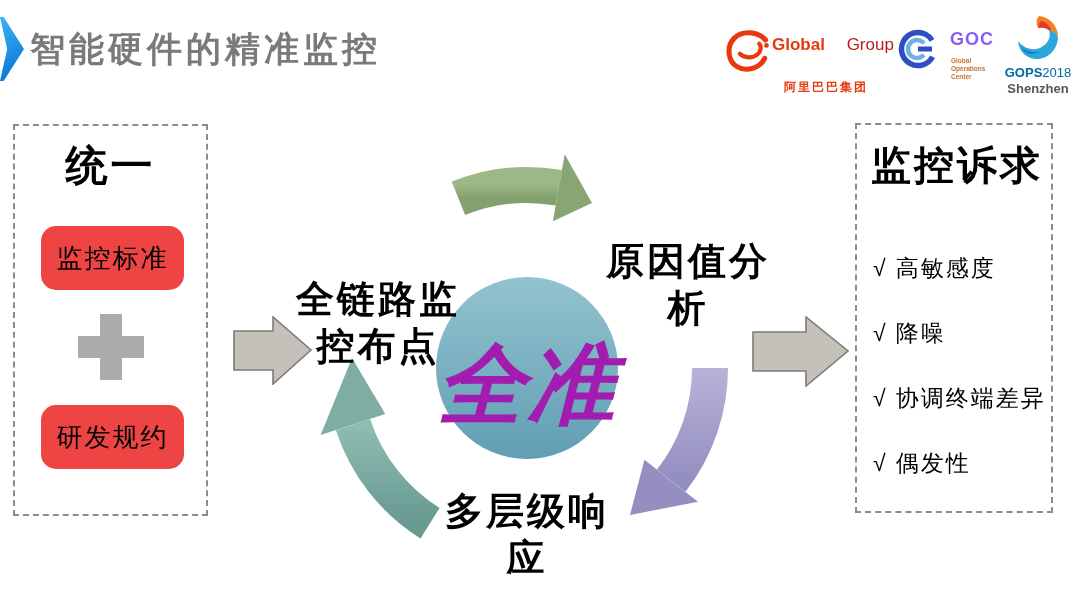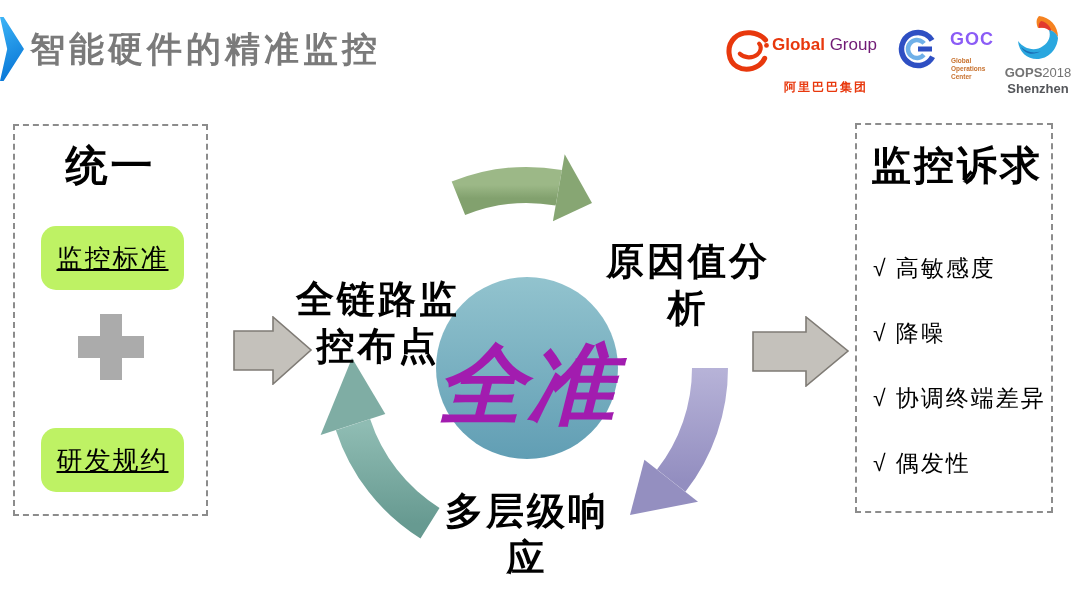--- a/index.html
+++ b/index.html
@@ -18,47 +18,47 @@
     position:absolute; left:30px; top:26px;
     font-size:35px; font-weight:700; color:#7a7a7a; letter-spacing:4px;
     white-space:nowrap;
   }
   
   .logo { position:absolute; }
   .ali-logo { left:726px; top:26px; width:180px; height:58px; }
   .ali-icon { position:absolute; left:0; top:2px; }
   .ali-name { position:absolute; left:46px; top:9px; font-size:17px; color:#e8380d; white-space:nowrap; }
   .ali-name .b { font-weight:700; }
-  .ali-name .g { font-weight:400; color:#701a75; }
+  .ali-name .g { font-weight:400; color:#b91c1c;padding-left:17px; }
   .ali-cn { position:absolute; left:58px; top:33px; font-size:12px; font-weight:700; color:#e8380d; letter-spacing:2px;margin-top:20px; }
   .goc-logo { left:898px; top:24px; width:110px; height:66px; }
   .goc-icon { position:absolute; left:0; top:5px; }
   .goc-abbr { position:absolute; left:52px; top:5px; font-size:18px; font-weight:700; color:#8b5cf6; letter-spacing:1px; }
   .goc-small { position:absolute; left:53px; top:33px; font-size:6.5px; line-height:8px; font-weight:700; color:#c8722f; }
   .gops-logo { left:1003px; top:12px; width:70px; height:88px; text-align:center; }
   .gops-icon { position:absolute; left:12px; top:2px; }
-  .gops-t1 { position:absolute; left:0; top:53px; width:70px; font-size:13px; color:#737373; white-space:nowrap; }
+  .gops-t1 { position:absolute; left:0; top:53px; width:70px; font-size:13px; color:#0369a1; white-space:nowrap; }
   .gops-t1 .b { font-weight:700; }
   .gops-t2 { position:absolute; left:0; top:69px; width:70px; font-size:13px; font-weight:700; color:#54565a; }
   
   .panel { position:absolute; border:2px dashed #8c8c8c; background:#fff; }
   .panel-left  { left:13px;  top:124px; width:195px; height:392px; }
   .panel-right { left:855px; top:123px; width:198px; height:390px; }
   .panel-title {
     position:absolute; left:0; top:16px; width:100%; text-align:center;
     font-size:42px; font-weight:700; color:#000; letter-spacing:3px; line-height:48px;
   }
   .gray-box {
     position:absolute; left:26px; width:143px; height:64px;
-    background:#bef264; border-radius:15px;
+    background:#ef4444; border-radius:15px;
     display:flex; align-items:center; justify-content:center;
-    font-size:26px; color:#000; letter-spacing:2px; font-weight:500;text-decoration:underline;
+    font-size:26px; color:#000; letter-spacing:2px; font-weight:500;
   }
   .gray-box.b1 { top:100px; }
-  .gray-box.b2 { top:302px; }
+  .gray-box.b2 { top:279px; }
   .plus { position:absolute; left:50%; transform:translateX(-50%); top:188px; width:66px; height:66px; }
   .plus::before { content:""; position:absolute; left:0; top:22px; width:66px; height:22px; background:#ababab; }
   .plus::after  { content:""; position:absolute; left:22px; top:0; width:22px; height:66px; background:#ababab; }
   .panel-right .panel-title { text-align:left; left:14px; width:184px; font-size:40px; }
   .checklist { position:absolute; left:16px; top:128px; display:flex; flex-direction:column; gap:34px; }
   .check-item { font-size:23px; color:#000; letter-spacing:2px; font-weight:500; white-space:nowrap; }
   .check-item .tick { margin-right:8px; font-weight:400; }
   
   .block-arrow { position:absolute; }
   .block-arrow.a1 { left:233px; top:316px; }

